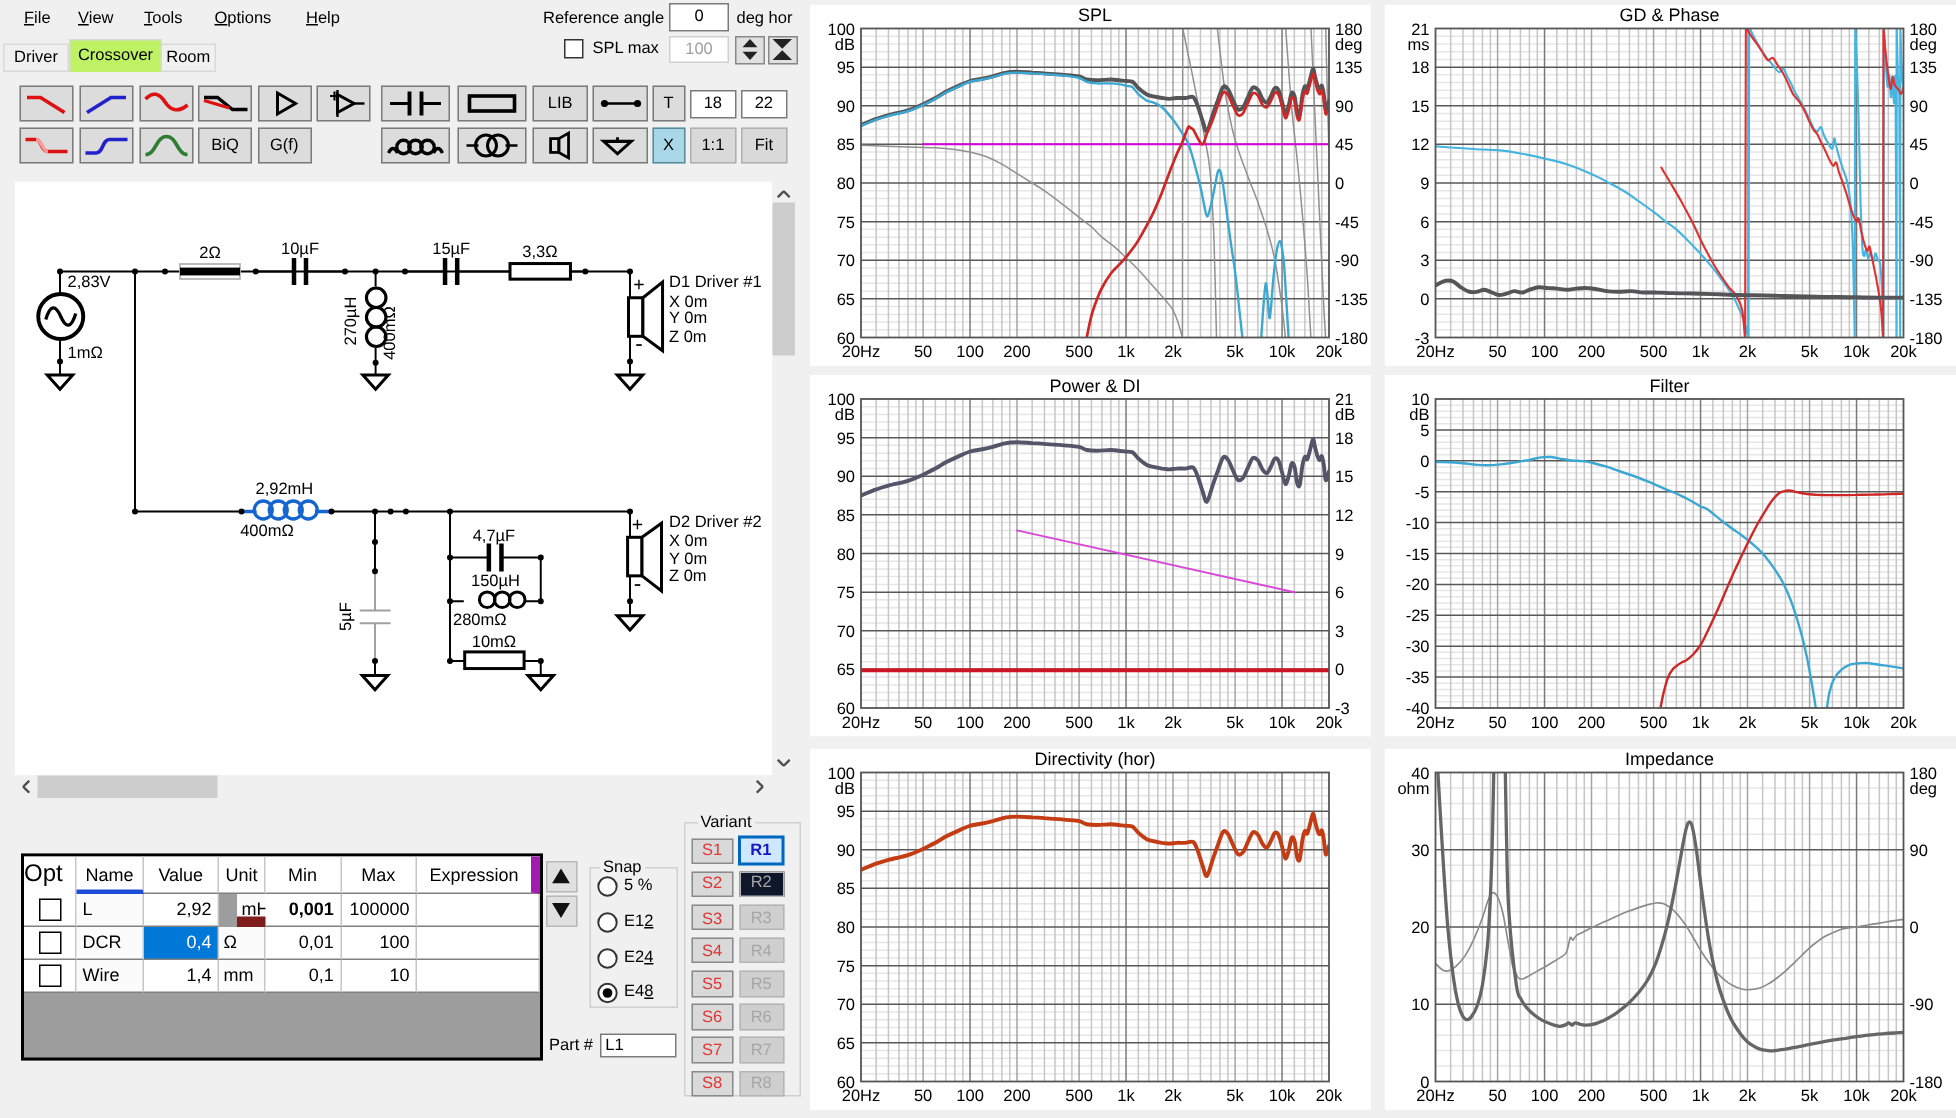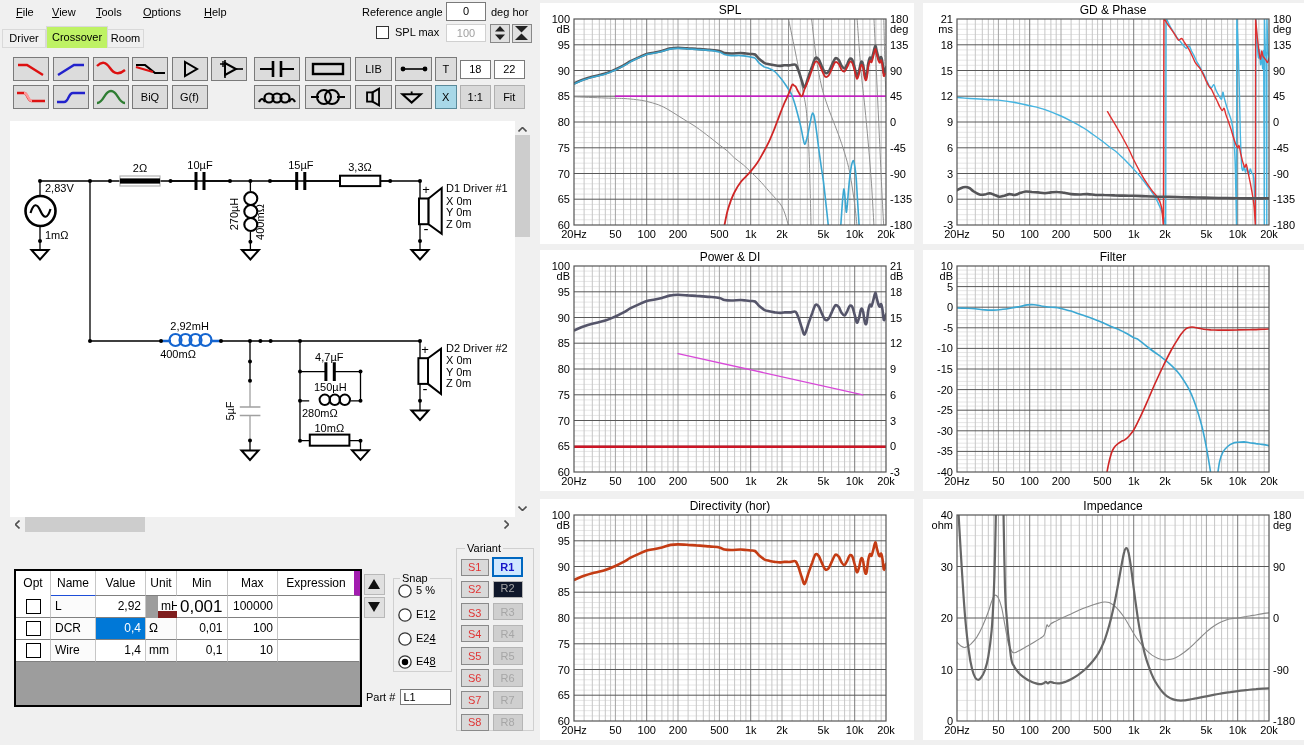--- a/index.html
+++ b/index.html
@@ -252,34 +252,34 @@
         <path d="M4.5,0.5 0.5,4.5 4.5,8.5" stroke="#505050" stroke-width="1.6" fill="none"></path>
       </svg>
     </div>
 <div style="position:absolute;left:25px;top:517px;width:120px;height:15px;background:#cdcdcd"></div>
 <div style="position:absolute;left:499px;top:517px;width:15px;height:15px;display:flex;align-items:center;justify-content:center">
       <svg width="5" height="9" viewBox="0 0 5 9">
         <path d="M0.5,0.5 4.5,4.5 0.5,8.5" stroke="#505050" stroke-width="1.6" fill="none"></path>
       </svg>
     </div>
 <div style="position:absolute;left:14px;top:569px;width:348px;height:138px;background:#9d9d9d;border:2px solid #000;box-sizing:border-box">
-<div style="position:absolute;left:0px;top:0;width:35px;height:37px;background:#fff;border-right:1px solid #c6c6c6;border-bottom:1px solid #808080;box-sizing:border-box;text-align:center;line-height:24px;font-size:12px">Opt</div>
-<div style="position:absolute;left:35px;top:0;width:45px;height:25px;background:#fff;border-right:1px solid #c6c6c6;border-bottom:1px solid #1d4ed8;box-sizing:border-box;text-align:center;line-height:24px;font-size:12px">Name</div>
+<div style="position:absolute;left:0px;top:0;width:35px;height:37px;background:#fff;border-right:1px solid #c6c6c6;border-bottom:1px solid #808080;box-sizing:border-box;text-align:left;line-height:24px;font-size:16px">Opt</div>
+<div style="position:absolute;left:35px;top:0;width:45px;height:25px;background:#fff;border-right:1px solid #c6c6c6;border-bottom:3px solid #1d4ed8;box-sizing:border-box;text-align:center;line-height:24px;font-size:12px">Name</div>
 <div style="position:absolute;left:80px;top:0;width:50px;height:25px;background:#fff;border-right:1px solid #c6c6c6;border-bottom:1px solid #808080;box-sizing:border-box;text-align:center;line-height:24px;font-size:12px">Value</div>
 <div style="position:absolute;left:130px;top:0;width:31px;height:25px;background:#fff;border-right:1px solid #c6c6c6;border-bottom:1px solid #808080;box-sizing:border-box;text-align:center;line-height:24px;font-size:12px">Unit</div>
 <div style="position:absolute;left:161px;top:0;width:50.5px;height:25px;background:#fff;border-right:1px solid #c6c6c6;border-bottom:1px solid #808080;box-sizing:border-box;text-align:center;line-height:24px;font-size:12px">Min</div>
 <div style="position:absolute;left:211.5px;top:0;width:50.5px;height:25px;background:#fff;border-right:1px solid #c6c6c6;border-bottom:1px solid #808080;box-sizing:border-box;text-align:center;line-height:24px;font-size:12px">Max</div>
 <div style="position:absolute;left:262.0px;top:0;width:82px;height:25px;background:#fff;border-right:6px solid #a21caf;border-bottom:1px solid #808080;box-sizing:border-box;text-align:center;line-height:24px;font-size:12px">Expression</div>
 <div style="position:absolute;left:0px;top:25px;width:35px;height:22px;background:#fff;border-right:1px solid #c6c6c6;border-bottom:1px solid #808080;box-sizing:border-box;font-size:12px;line-height:21px;text-align:center;"><span style="display:inline-block;width:13px;height:13px;border:1.5px solid #000;background:#fff;vertical-align:middle"></span></div>
 <div style="position:absolute;left:35px;top:25px;width:45px;height:22px;background:#fff;border-right:1px solid #c6c6c6;border-bottom:1px solid #808080;box-sizing:border-box;font-size:12px;line-height:21px;background:#fbfbfb;"><span style="padding-left:4px">L</span></div>
 <div style="position:absolute;left:80px;top:25px;width:50px;height:22px;background:#fff;border-right:1px solid #c6c6c6;border-bottom:1px solid #808080;box-sizing:border-box;font-size:12px;line-height:21px;">
         <span style="padding-right:4px;display:block;text-align:right">2,92</span>
       </div>
 <div style="position:absolute;left:142px;top:25px;width:31px;height:22px;background:#fff;border-right:1px solid #c6c6c6;border-bottom:7px solid #7f1d1d;box-sizing:border-box;font-size:12px;line-height:21px;background:#fbfbfb;"><span style="padding-left:3px">mH</span></div>
-<div style="position:absolute;left:161px;top:25px;width:50.5px;height:22px;background:#fff;border-right:1px solid #c6c6c6;border-bottom:1px solid #808080;box-sizing:border-box;font-size:17px;line-height:21px;">
+<div style="position:absolute;left:161px;top:25px;width:50.5px;height:22px;background:#fff;border-right:1px solid #c6c6c6;border-bottom:1px solid #808080;box-sizing:border-box;font-size:12px;line-height:21px;font-weight:bold;">
         <span style="padding-right:4px;display:block;text-align:right">0,001</span>
       </div>
 <div style="position:absolute;left:211.5px;top:25px;width:50.5px;height:22px;background:#fff;border-right:1px solid #c6c6c6;border-bottom:1px solid #808080;box-sizing:border-box;font-size:12px;line-height:21px;">
         <span style="padding-right:4px;display:block;text-align:right">100000</span>
       </div>
 <div style="position:absolute;left:262.0px;top:25px;width:82px;height:22px;background:#fff;border-right:1px solid #c6c6c6;border-bottom:1px solid #808080;box-sizing:border-box;font-size:12px;line-height:21px;"></div>
 <div style="position:absolute;left:0px;top:47px;width:35px;height:22px;background:#fff;border-right:1px solid #c6c6c6;border-bottom:1px solid #808080;box-sizing:border-box;font-size:12px;line-height:21px;text-align:center;"><span style="display:inline-block;width:13px;height:13px;border:1.5px solid #000;background:#fff;vertical-align:middle"></span></div>
 <div style="position:absolute;left:35px;top:47px;width:45px;height:22px;background:#fff;border-right:1px solid #c6c6c6;border-bottom:1px solid #808080;box-sizing:border-box;font-size:12px;line-height:21px;background:#fbfbfb;"><span style="padding-left:4px">DCR</span></div>
 <div style="position:absolute;left:80px;top:47px;width:50px;height:22px;background:#fff;border-right:1px solid #c6c6c6;border-bottom:1px solid #808080;box-sizing:border-box;font-size:12px;line-height:21px;background:#0078d7;color:#fff;">
         <span style="padding-right:4px;display:block;text-align:right">0,4</span>

